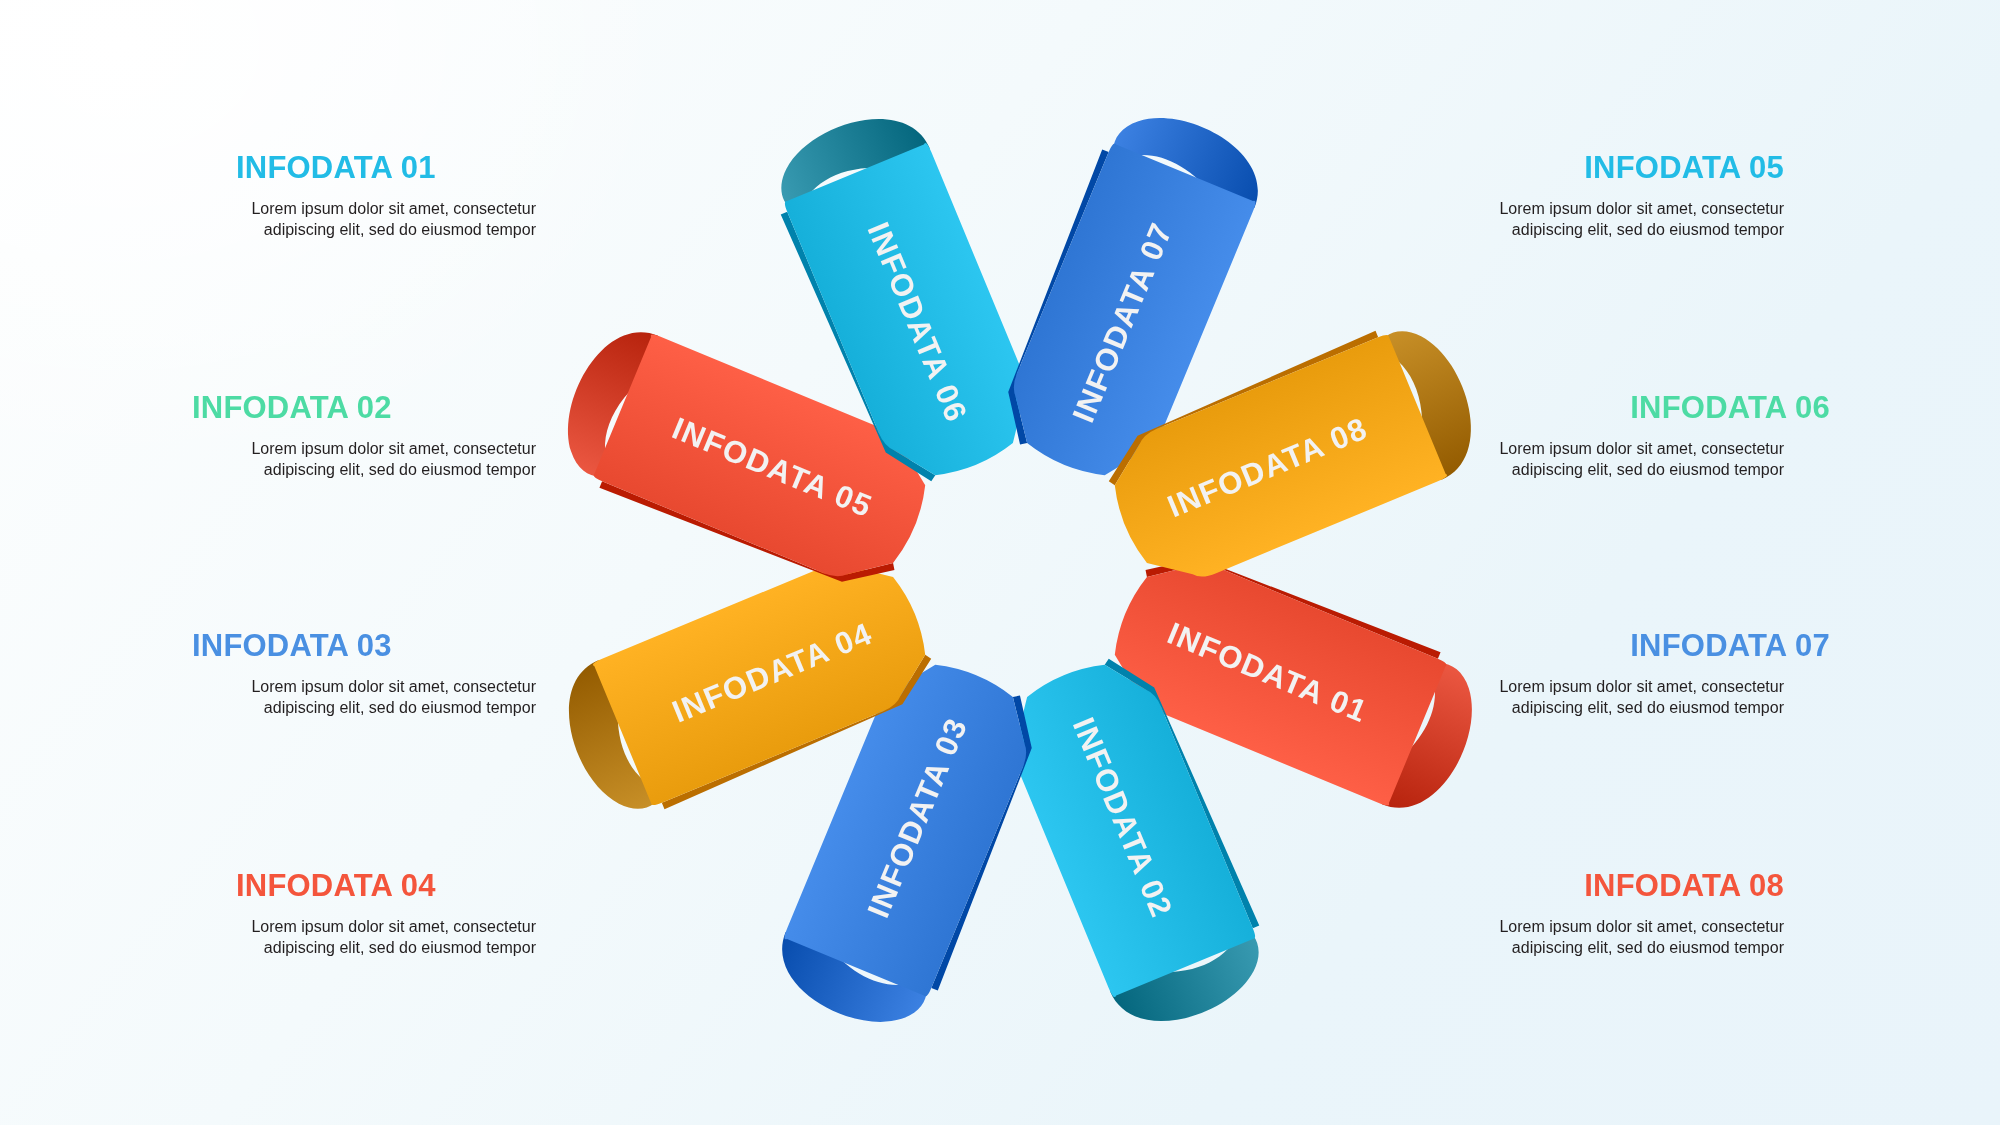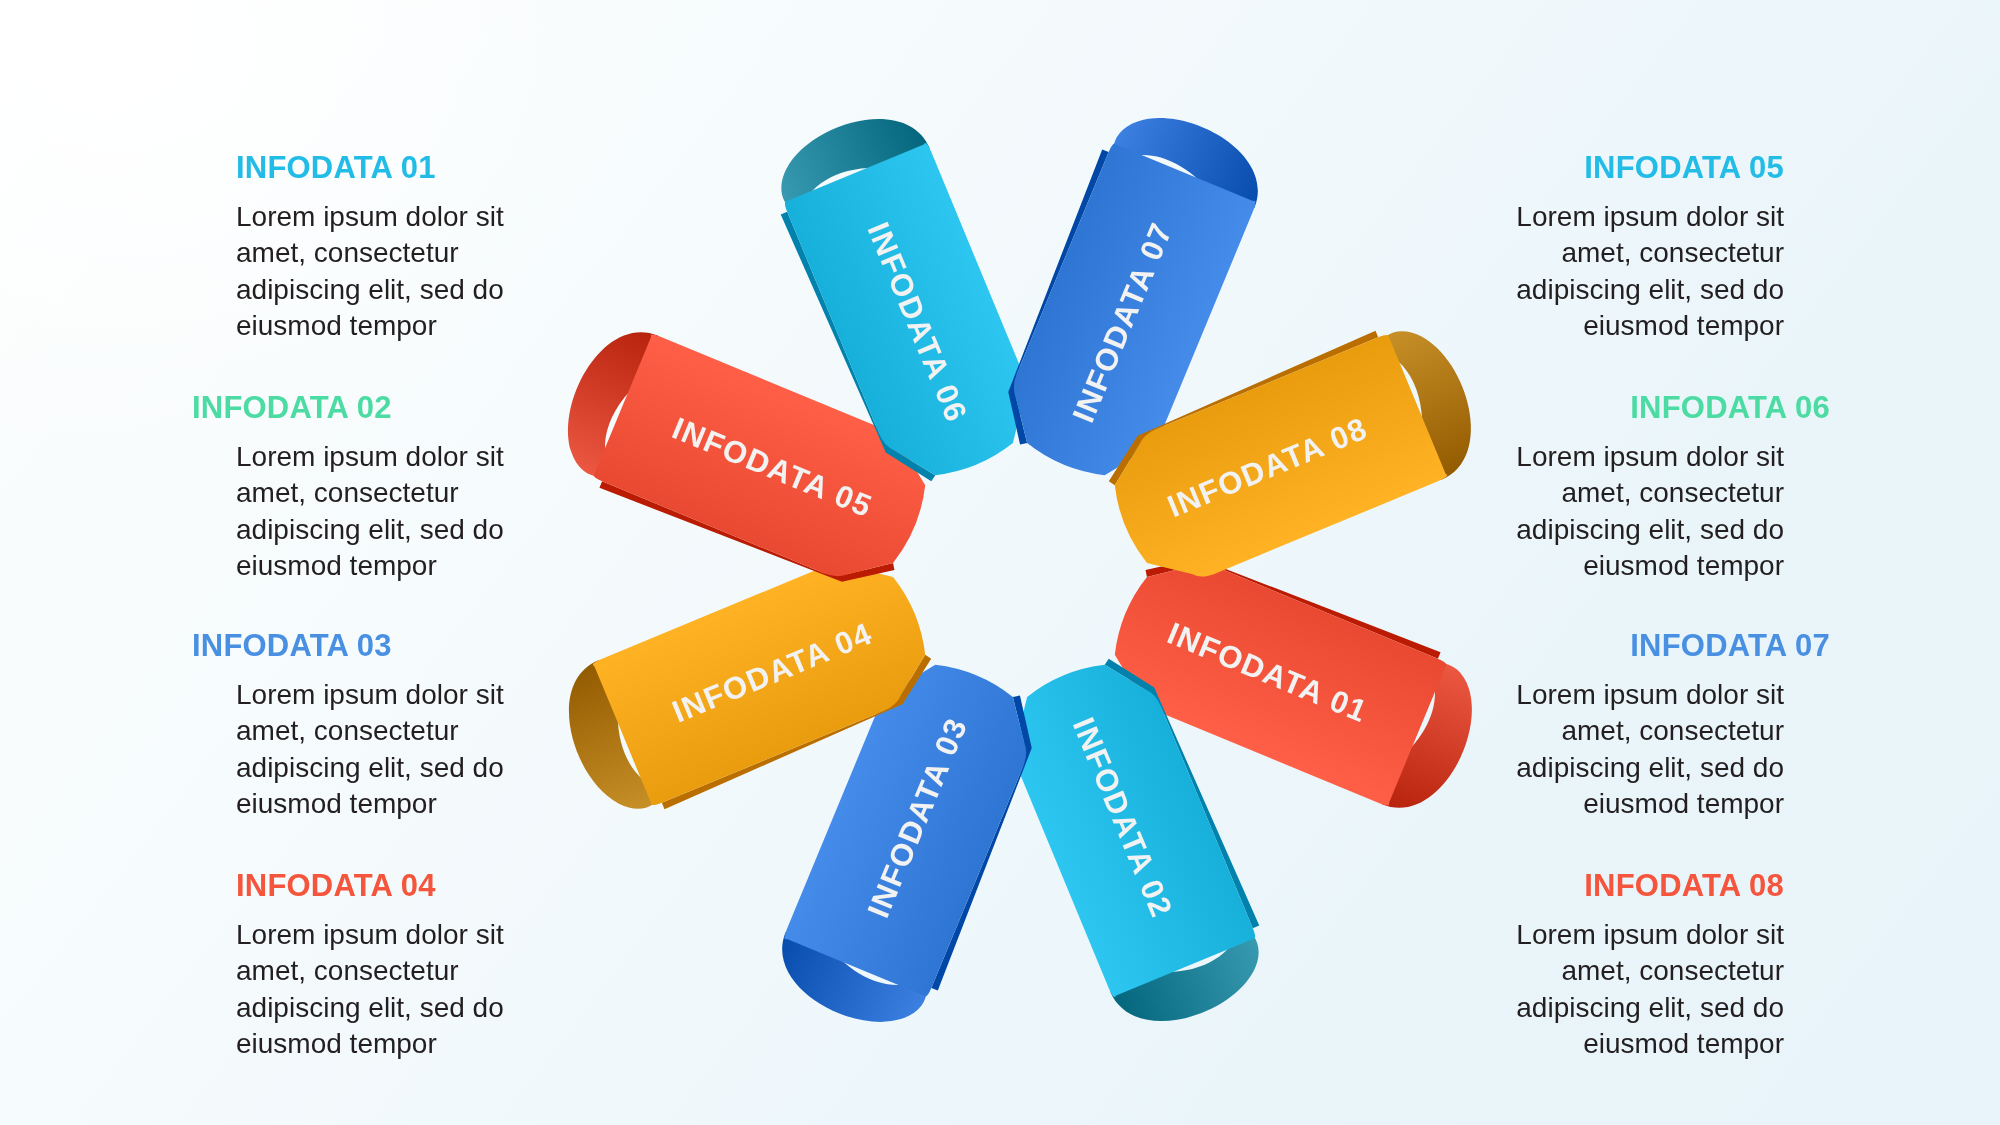--- a/index.html
+++ b/index.html
@@ -25,24 +25,25 @@
   .col-right .block { text-align:right; }
 
   .block h3 {
     font-size:31px;
     font-weight:bold;
     letter-spacing:0.2px;
     margin-bottom:13px;
     white-space:nowrap;
   }
   .block p {
-    font-size:28px;
+    font-size:16px;
     line-height:1.30;
     color:#231f20;
     width:300px;
+    text-align:right;
   }
   .col-left  .block p { margin-left:66px; }
   .col-right .block p { margin-left:auto; margin-right:46px; }
 
   
   .col-left  .b0 { top:140px; }
   .col-left  .b1 { top:380px; }
   .col-left  .b2 { top:618px; }
   .col-left  .b3 { top:858px; }
   .col-left  .b0 h3 { margin-left:66px; }

